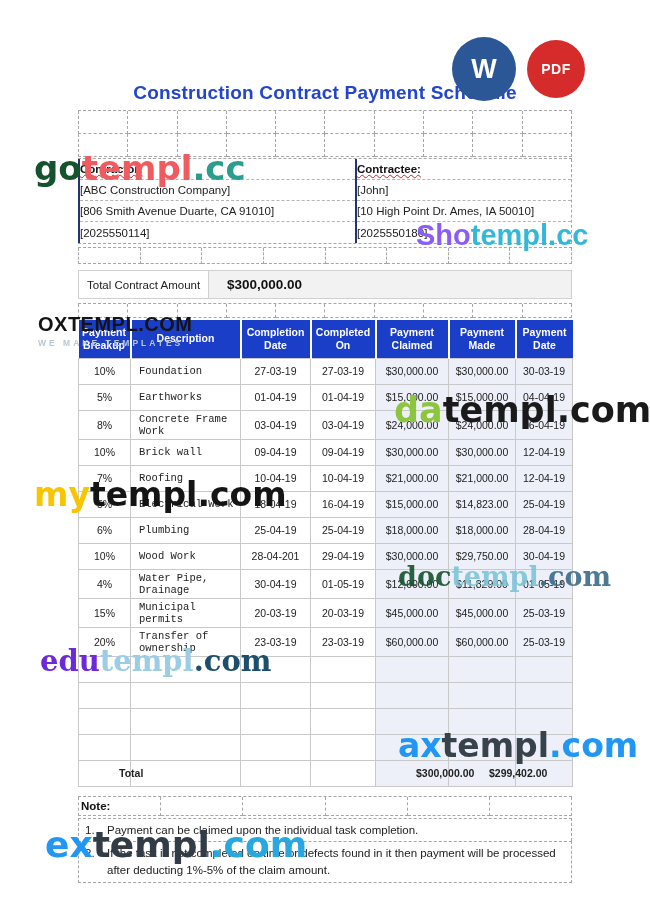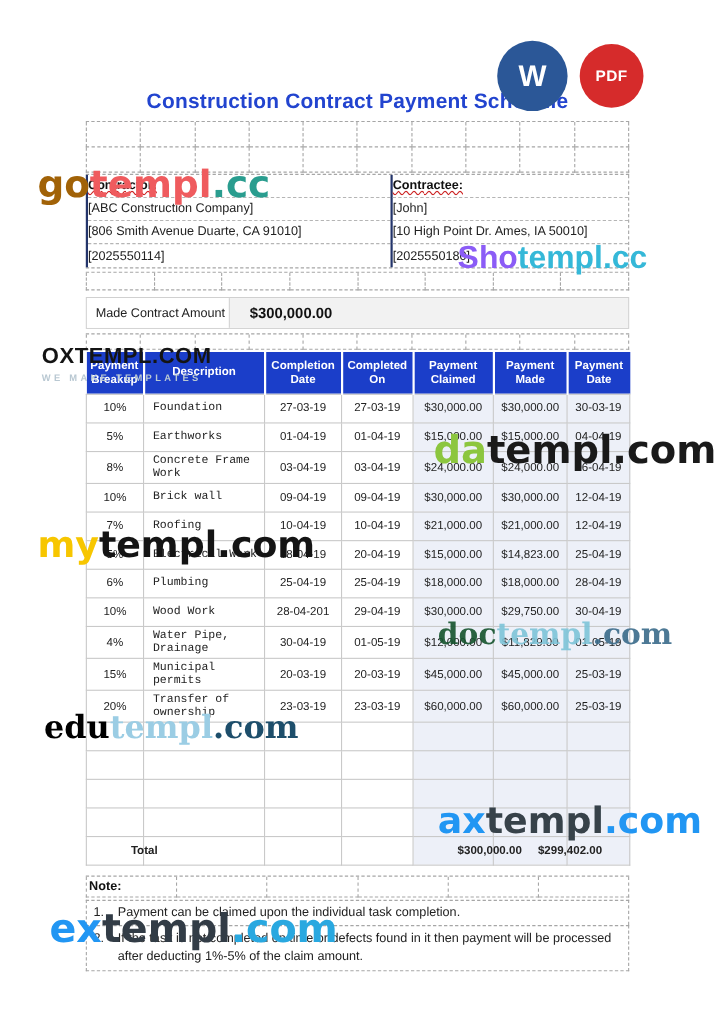--- a/index.html
+++ b/index.html
@@ -137,21 +137,21 @@
         <div class="dash-cell"></div>
         <div class="dash-cell"></div>
         <div class="dash-cell"></div>
         <div class="dash-cell"></div>
         <div class="dash-cell"></div>
         <div class="dash-cell"></div>
         <div class="dash-cell"></div>
       </div>
 
     <div class="total-amount">
-      <div class="ta-label">Made Contract Amount</div>
+      <div class="ta-label">Total Contract Amount</div>
       <div class="ta-value">$300,000.00</div>
     </div>
 
     <div class="dash-grid grid3">
         <div class="dash-cell"></div>
         <div class="dash-cell"></div>
         <div class="dash-cell"></div>
         <div class="dash-cell"></div>
         <div class="dash-cell"></div>
         <div class="dash-cell"></div>
@@ -225,21 +225,21 @@
             <td>10-04-19</td>
             <td>10-04-19</td>
             <td class="shade">$21,000.00</td>
             <td class="shade">$21,000.00</td>
             <td class="shade">12-04-19</td>
           </tr>
           <tr>
             <td>5%</td>
             <td class="desc">Electrical Work</td>
             <td>18-04-19</td>
-            <td>20-04-19</td>
+            <td>16-04-19</td>
             <td class="shade">$15,000.00</td>
             <td class="shade">$14,823.00</td>
             <td class="shade">25-04-19</td>
           </tr>
           <tr>
             <td>6%</td>
             <td class="desc">Plumbing</td>
             <td>25-04-19</td>
             <td>25-04-19</td>
             <td class="shade">$18,000.00</td>
@@ -346,23 +346,23 @@
           <span>Payment can be claimed upon the individual task completion.</span>
         </div>
         <div class="note-item">
           <span class="note-num">2.</span>
           <span>If the task is not completed on time or defects found in it then payment will be processed after deducting 1%-5% of the claim amount.</span>
         </div>
       </div>
 
   </div>
 
-  <div class="wm wm-sans wm1"><span style="color: #a16207;">go</span><span style="color: rgb(239, 91, 94);">templ</span><span style="color: rgb(42, 157, 143);">.cc</span></div>
+  <div class="wm wm-sans wm1"><span style="color: #14532d;">go</span><span style="color: rgb(239, 91, 94);">templ</span><span style="color: rgb(42, 157, 143);">.cc</span></div>
   <div class="wm wm2"><span style="color: #8b5cf6;">Sho</span><span style="color: rgb(53, 184, 216);">templ.cc</span></div>
   <div class="wm wm3"><span style="color: rgb(20, 20, 20);">OXTEMPL.COM</span><div class="wm-sub" style="color: rgb(185, 200, 210);">WE MAKE TEMPLATES</div></div>
   <div class="wm wm-sans wm4"><span style="color: rgb(140, 198, 62);">da</span><span style="color: rgb(26, 26, 26);">templ.com</span></div>
   <div class="wm wm-sans wm5"><span style="color: rgb(247, 198, 0);">my</span><span style="color: rgb(20, 20, 20);">templ.com</span></div>
   <div class="wm wm-serif wm6"><span style="color: #14532d;">doc</span><span style="color: rgb(126, 196, 216);">templ</span><span style="color: rgb(58, 107, 138);">.com</span></div>
-  <div class="wm wm-serif wm7"><span style="color: #000000;">edu</span><span style="color: rgb(155, 205, 228);">templ</span><span style="color: rgb(29, 78, 107);">.com</span></div>
+  <div class="wm wm-serif wm7"><span style="color: #6d28d9;">edu</span><span style="color: rgb(155, 205, 228);">templ</span><span style="color: rgb(29, 78, 107);">.com</span></div>
   <div class="wm wm-sans wm8"><span style="color: rgb(33, 150, 243);">ax</span><span style="color: rgb(55, 66, 74);">templ</span><span style="color: rgb(33, 150, 243);">.com</span></div>
   <div class="wm wm-sans wm9"><span style="color: rgb(33, 150, 243);">ex</span><span style="color: rgb(50, 60, 70);">templ</span><span style="color: rgb(41, 168, 224);">.com</span></div>
 
 </div>
 
 </body></html>

